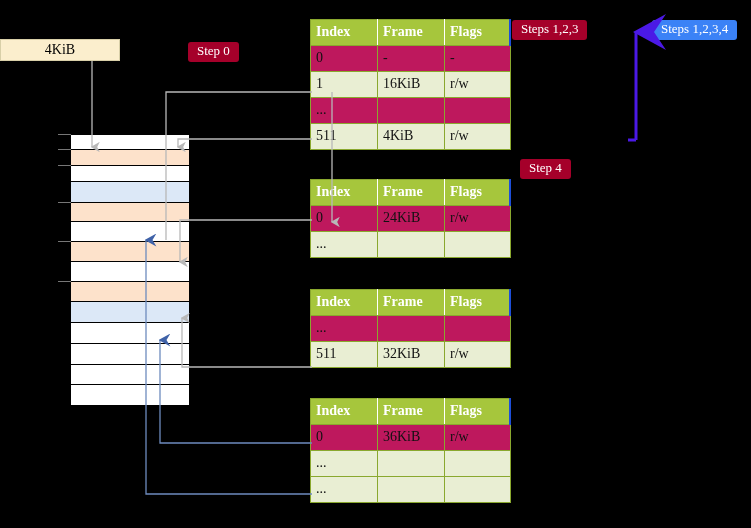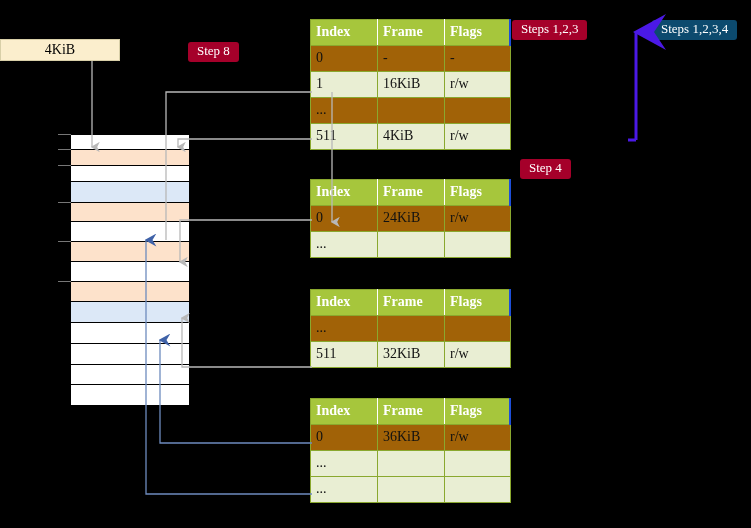--- a/index.html
+++ b/index.html
@@ -34,21 +34,21 @@
   .badge {
     display: inline-flex; align-items: center; justify-content: center;
     padding: 2px 9px 3px 9px;
     font-size: 13px;
     color: #ffffff;
     border-radius: 3px;
     white-space: nowrap;
     line-height: 1.15;
   }
   .badge-red   { background: #a5002a; }
-  .badge-blue  { background: #0c4a6e; }
+  .badge-blue  { background: #3b82f6; }
 
   .badge-step0 { left: 188px; top: 41px; }
   .badge-s123  { left: 512px; top: 19px; }
   .badge-s1234 { left: 652px; top: 19px; }
   .badge-step4 { left: 520px; top: 158px; text-align: center; }
 
   
   .memcol {
     left: 70px; top: 134px;
     width: 120px; height: 281px;
@@ -71,21 +71,21 @@
     background: #777777;
   }
 
   
   .ptable {
     position: absolute;
     border-collapse: collapse;
     border-spacing: 0;
     font-size: 14px;
     color: #111111;
-    background: #a16207;
+    background: #be185d;
     border: 1px solid #8aa82e;
   }
   .ptable th {
     background: #a6c63c;
     color: #ffffff;
     font-weight: bold;
     text-align: left;
     padding: 2px 5px 3px 5px;
     border-right: 1px solid #ffffff;
     border-bottom: 1px solid #8aa82e;
@@ -127,21 +127,21 @@
 </head>
 <body>
 
 <div id="stage">
 
   <div class="abs size-box">
     <span>4KiB</span>
   </div>
 
   <div class="abs badge-step0">
-    <span class="badge badge-red">Step 8</span>
+    <span class="badge badge-red">Step 0</span>
   </div>
   <div class="abs badge-s123">
     <span class="badge badge-red">Steps 1,2,3</span>
   </div>
   <div class="abs badge-s1234">
     <span class="badge badge-blue">Steps 1,2,3,4</span>
   </div>
   <div class="abs badge-step4">
     <span class="badge badge-red">Step 4</span>
   </div>

